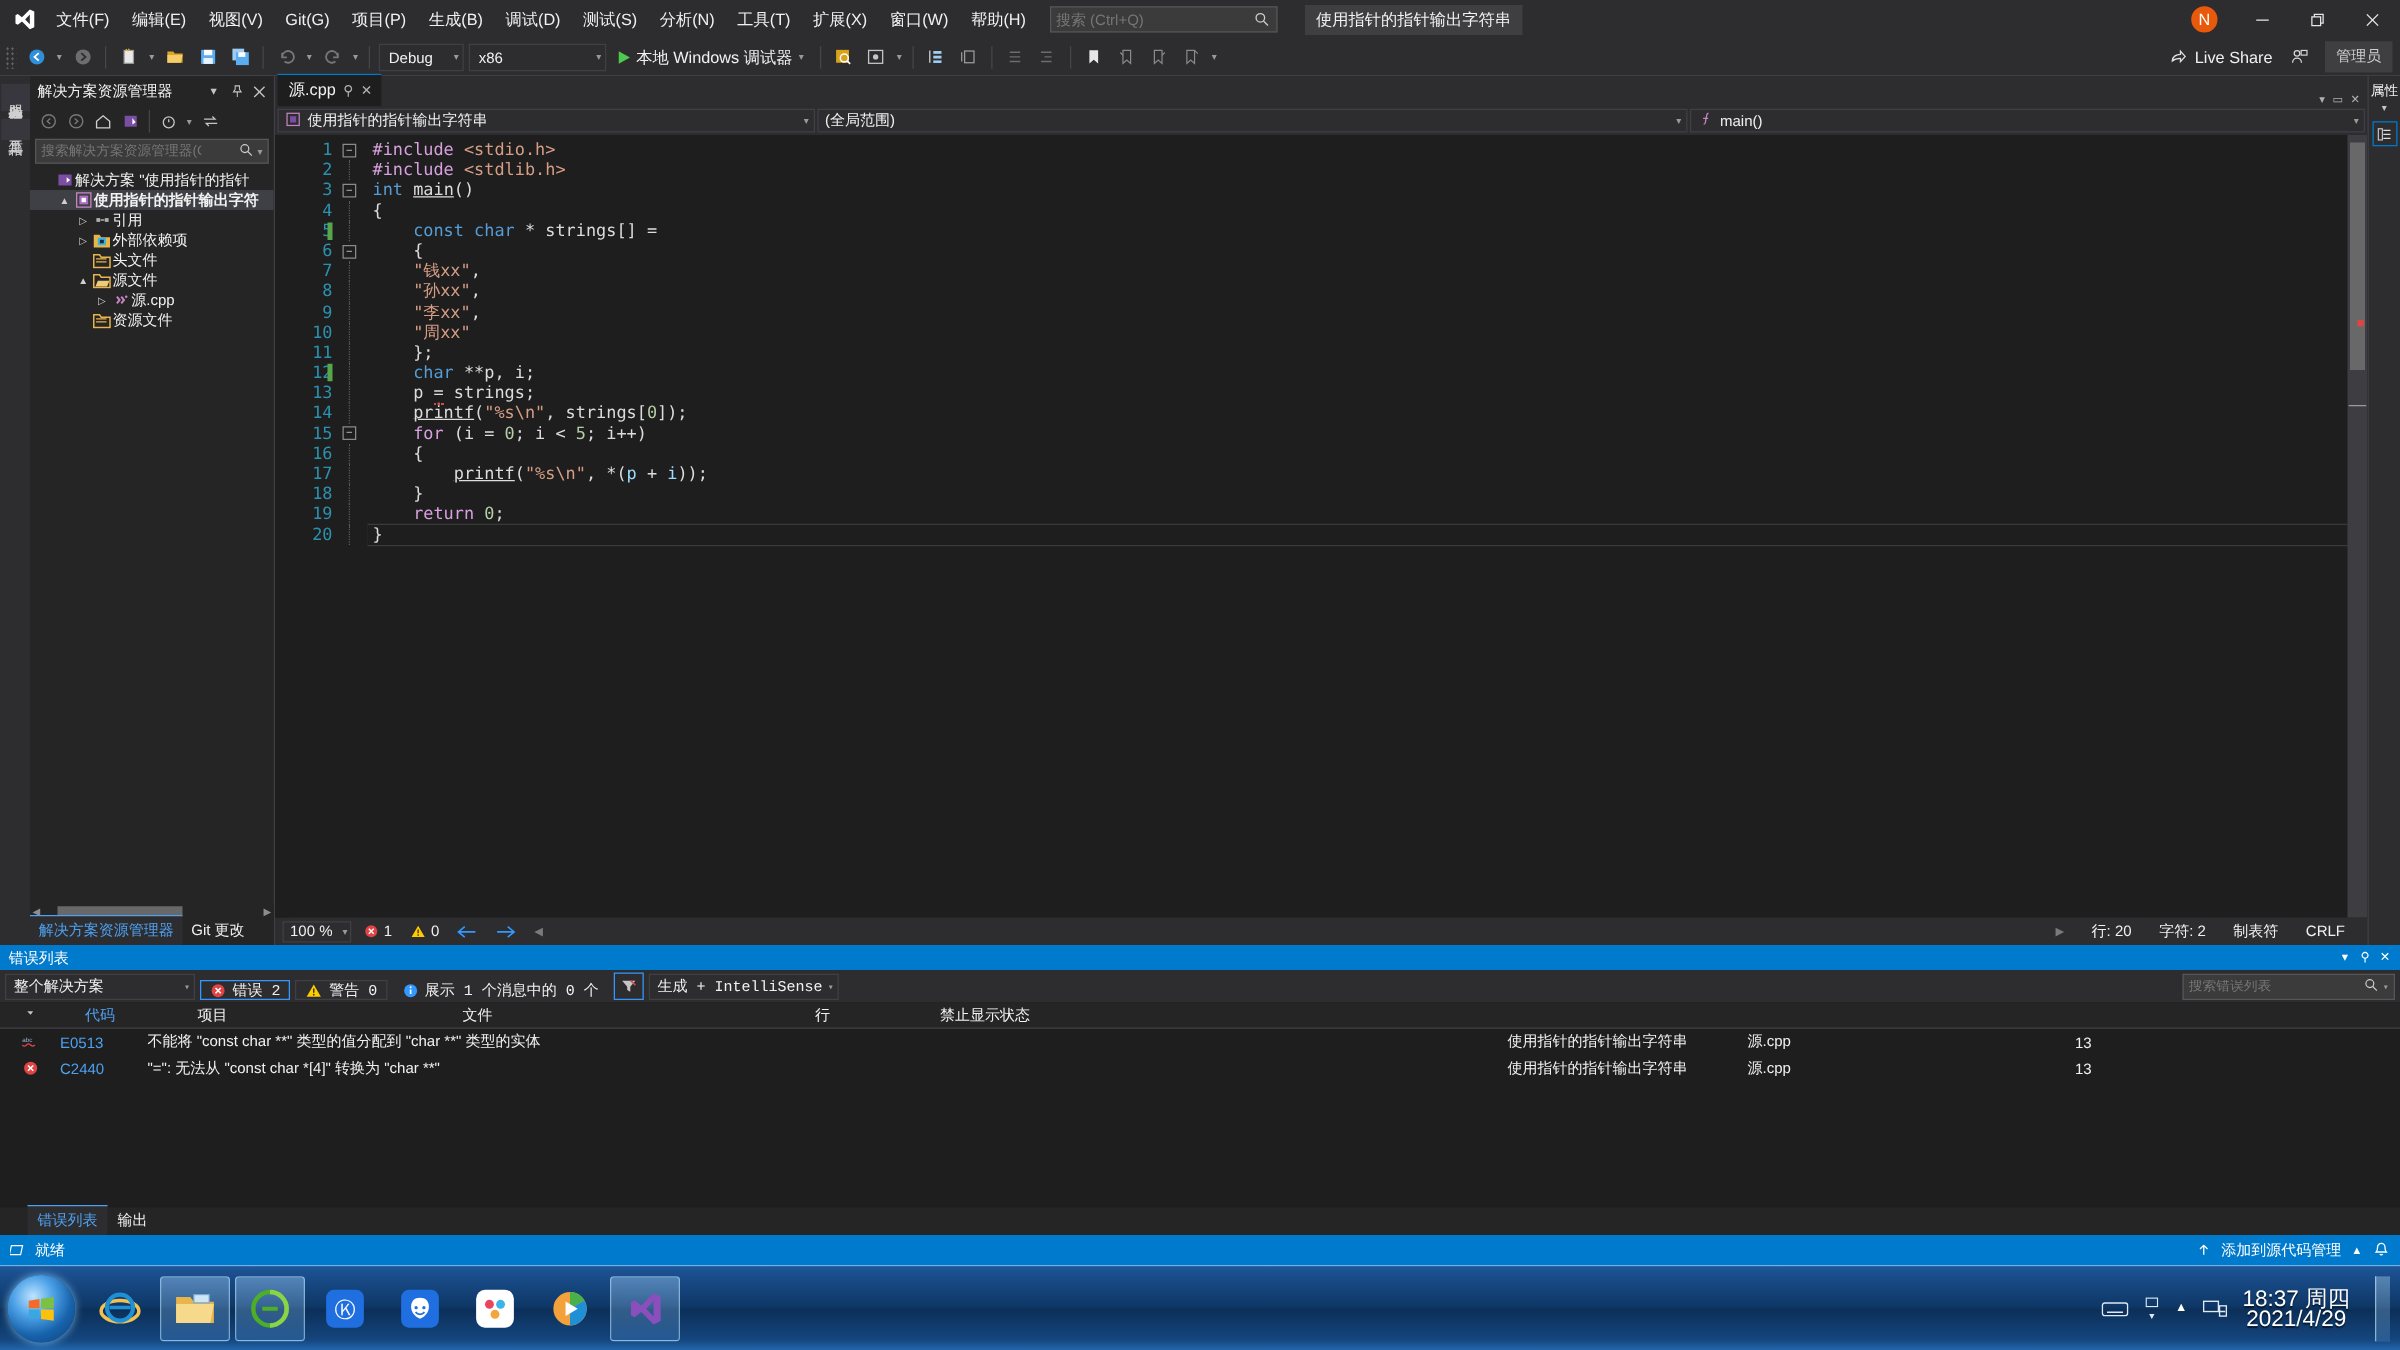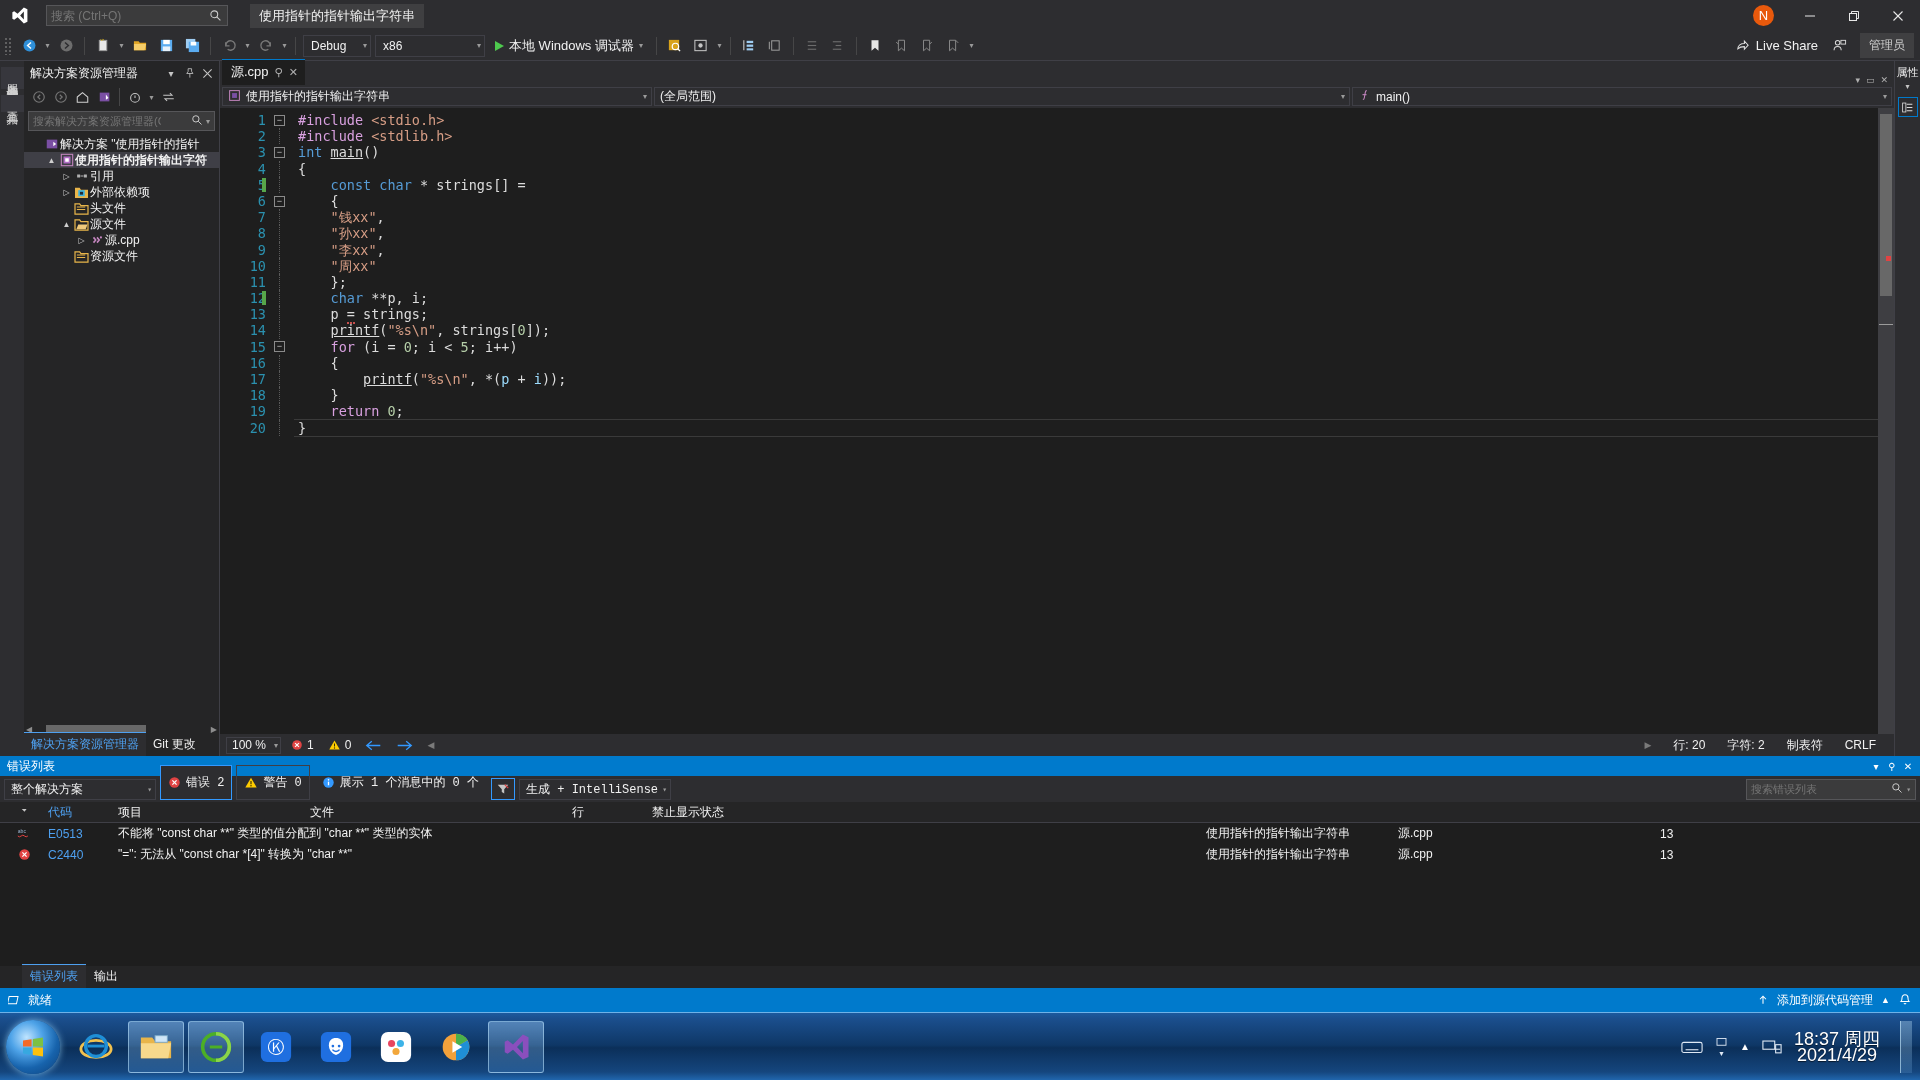--- a/index.html
+++ b/index.html
@@ -109,29 +109,29 @@
   .prop-btn { width:20px;height:20px;border:1px solid #007acc;display:flex;align-items:center;justify-content:center;margin-top:6px;}
 
   
   .errpanel { height:232px; background:#252526; display:flex; flex-direction:column; flex:0 0 232px; }
   .err-title { height:20px; background:#007acc; display:flex; align-items:center; padding:0 4px 0 7px; font-size:12px; color:#fff; }
   .err-title .t { flex:1; }
   .err-title .hb { width:16px;height:16px;display:flex;align-items:center;justify-content:center;font-size:10px;}
   .err-tools { height:26px; display:flex; align-items:flex-end; padding:2px 4px; gap:4px; background:#2d2d30;font-family:Liberation Mono, monospace;}
   .escope { width:152px;height:21px;background:#2d2d30;border:1px solid #3f3f46;display:flex;align-items:center;padding:0 3px 0 6px;font-size:12px;}
   .escope .cc{color:#9a9a9a;font-size:8px;margin-left:auto;}
-  .etoggle { display:flex;align-items:center;gap:5px;height:35px;padding:0 7px;border:1px solid #3f3f46;font-size:12px;}
+  .etoggle { display:flex;align-items:center;gap:5px;height:16px;padding:0 7px;border:1px solid #3f3f46;font-size:12px;}
   .etoggle.on { border-color:#3399ff; background:#2d2d30;}
   .efilter{width:24px;height:22px;border:1px solid #3399ff;display:flex;align-items:center;justify-content:center;}
   .ebuild{width:152px;height:21px;background:#2d2d30;border:1px solid #3f3f46;display:flex;align-items:center;padding:0 3px 0 6px;font-size:12px;}
   .ebuild .cc{color:#9a9a9a;font-size:8px;margin-left:auto;}
   .esearch{margin-left:auto;width:170px;height:21px;background:#3b3b3c;border:1px solid #565659;display:flex;align-items:center;padding:0 4px;}
   .esearch input{background:transparent;border:0;outline:0;color:#9d9d9d;font-size:11px;width:128px;font-family:inherit;}
   .err-table { flex:1; background:#1e1e1e; font-size:12px; overflow:hidden;}
-  .err-head-row{ display:flex; height:21px; align-items:center; background:#252526; border-bottom:1px solid #3f3f46; color:#f1f1f1;}
+  .err-head-row{ display:flex; height:21px; align-items:center; background:#252526; border-bottom:1px solid #3f3f46; color:#f1f1f1;gap:20px;}
   .err-row{ display:flex; height:21px; align-items:center; color:#f1f1f1;}
   .c-ic{flex:0 0 48px; display:flex; justify-content:center;}
   .c-code{flex:0 0 70px; color:#4ea0f0;}
   .c-desc{flex:1; min-width:0; overflow:hidden; white-space:nowrap;}
   .c-proj{flex:0 0 192px;}
   .c-file{flex:0 0 262px;}
   .c-line{flex:0 0 80px;}
   .c-sup{flex:0 0 180px;}
   .err-head-row .c-desc{padding-left:0;}
   .err-tabs { height:22px; background:#252526; display:flex; align-items:flex-end; padding-left:22px;}
@@ -159,20 +159,35 @@
 </head>
 <body>
 
 <div class="vs-window">
 
   <div class="titlebar">
     <div class="vs-logo">
       <svg width="19" height="19" viewBox="0 0 24 24">
           <path d="M17.5 2 9.6 9.9 5.3 6.6 3 7.8v8.4l2.3 1.2 4.3-3.3 7.9 7.9 4.5-2.1V4.1L17.5 2zm0 5.1v9.8L12.8 12l4.7-4.9z" fill="#fff"></path>
         </svg>
+    </div>
+    <div class="menu">
+      <div class="menu-item">文件(F)</div>
+      <div class="menu-item">编辑(E)</div>
+      <div class="menu-item">视图(V)</div>
+      <div class="menu-item">Git(G)</div>
+      <div class="menu-item">项目(P)</div>
+      <div class="menu-item">生成(B)</div>
+      <div class="menu-item">调试(D)</div>
+      <div class="menu-item">测试(S)</div>
+      <div class="menu-item">分析(N)</div>
+      <div class="menu-item">工具(T)</div>
+      <div class="menu-item">扩展(X)</div>
+      <div class="menu-item">窗口(W)</div>
+      <div class="menu-item">帮助(H)</div>
     </div>
     <div class="qsearch">
       <input readonly="" placeholder="搜索 (Ctrl+Q)" style="">
       <span class="mag">
         <svg width="13" height="13" viewBox="0 0 16 16">
             <circle cx="6.5" cy="6.5" r="4.2" fill="none" stroke="#ccc" stroke-width="1.3"></circle>
             <line x1="9.6" y1="9.6" x2="14" y2="14" stroke="#ccc" stroke-width="1.3"></line>
           </svg>
       </span>
     </div>

